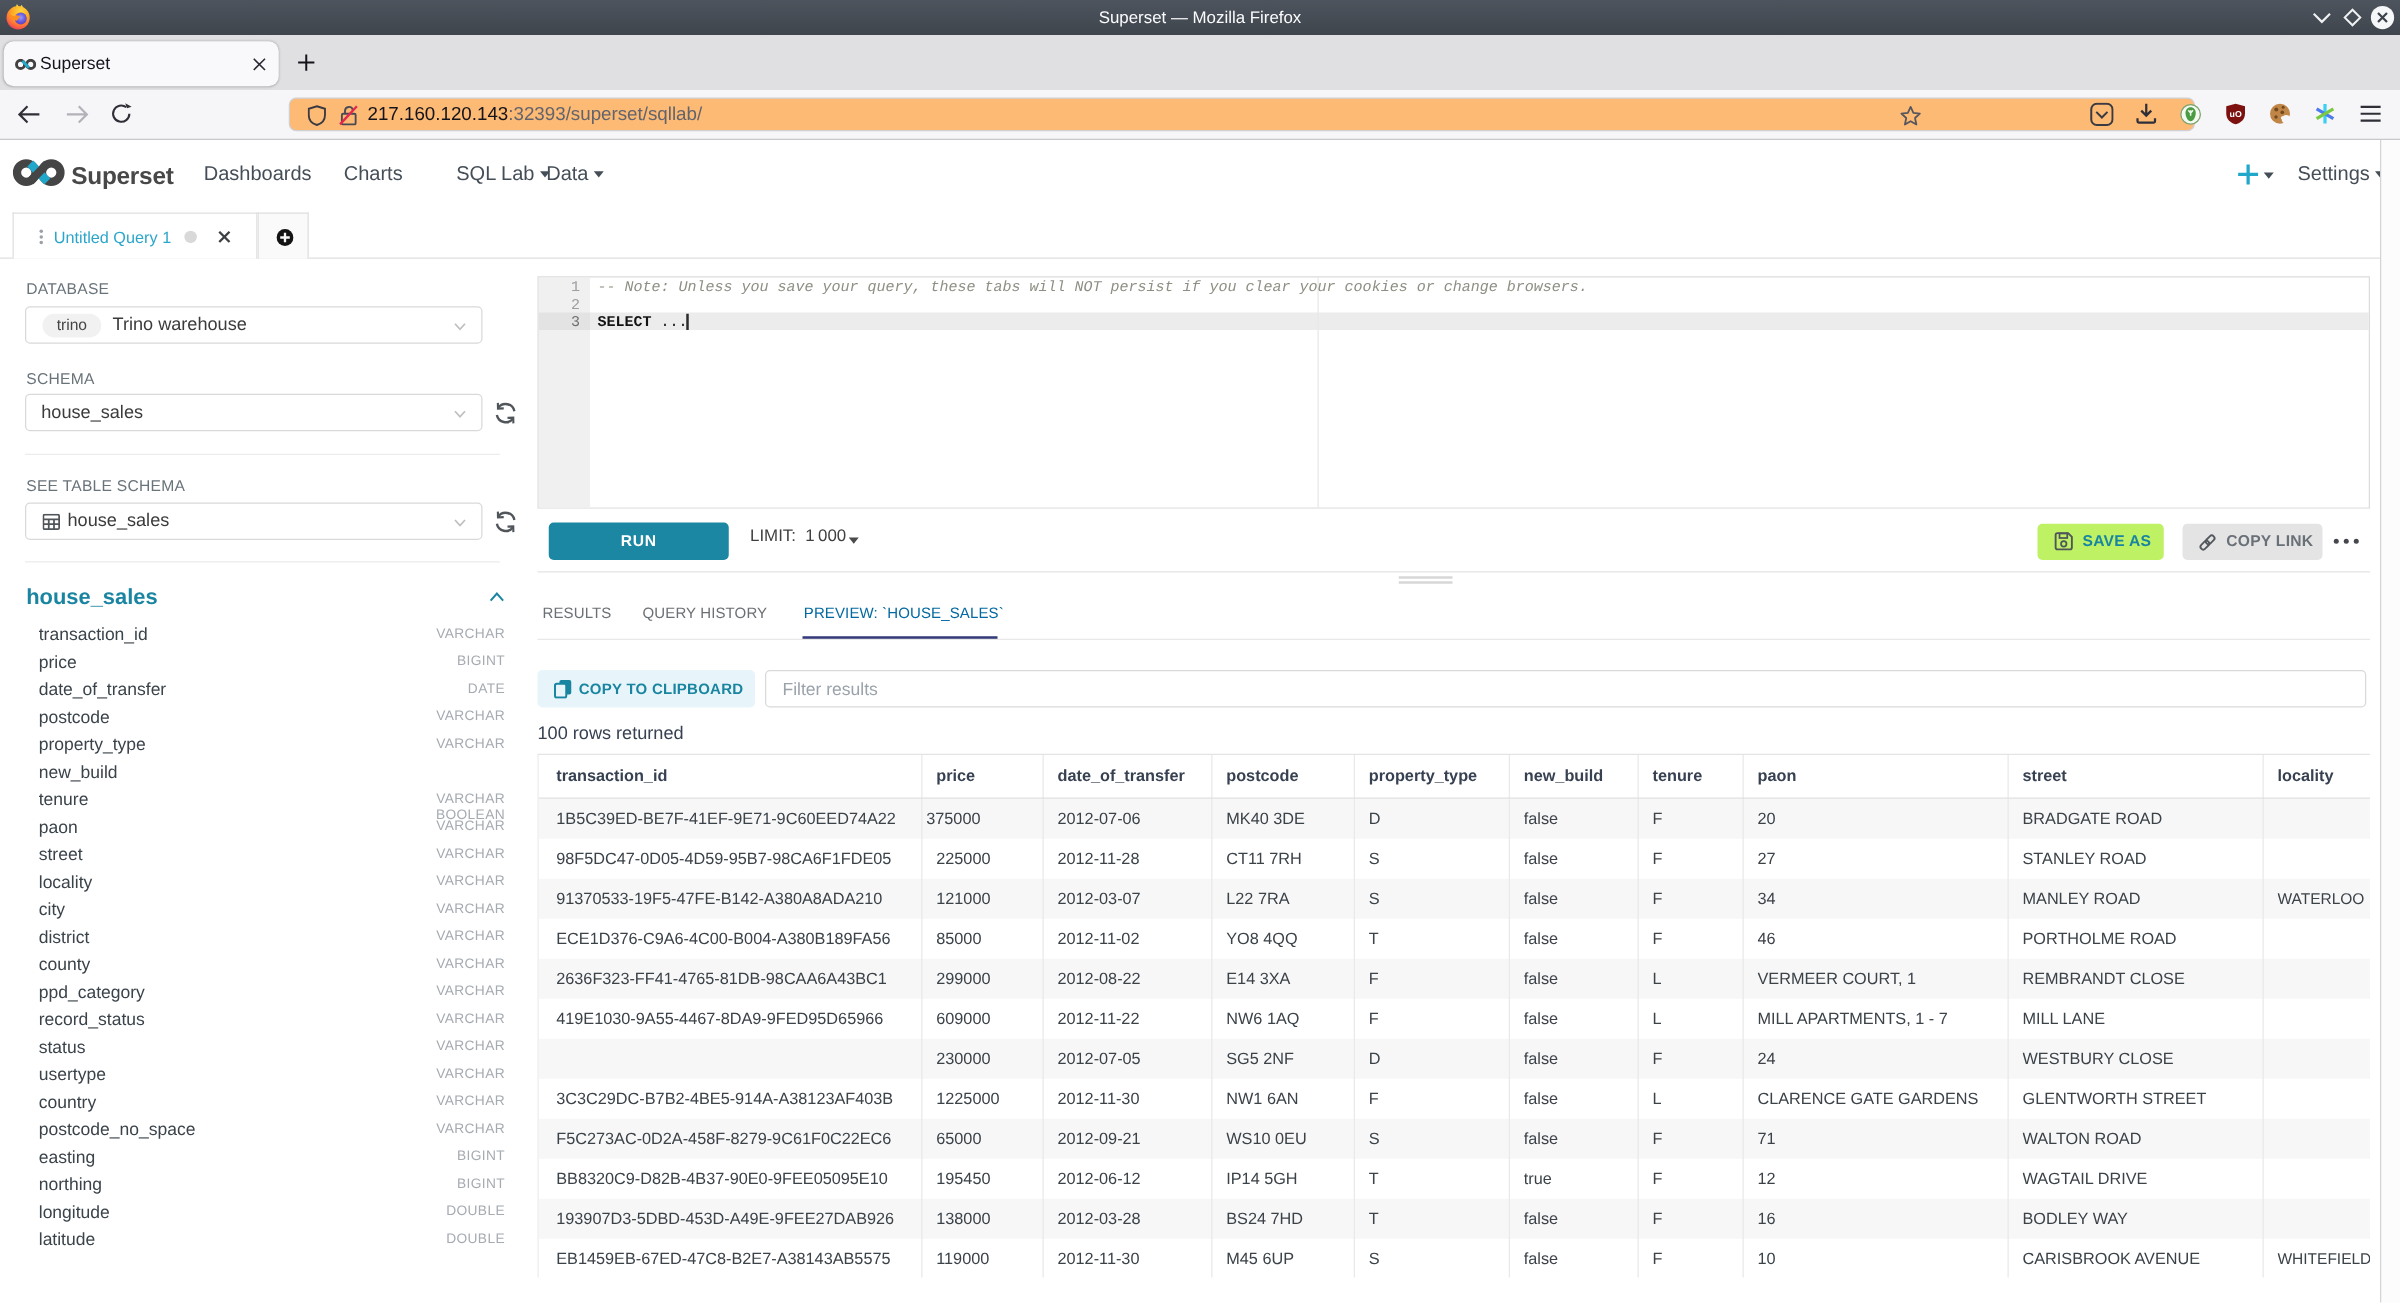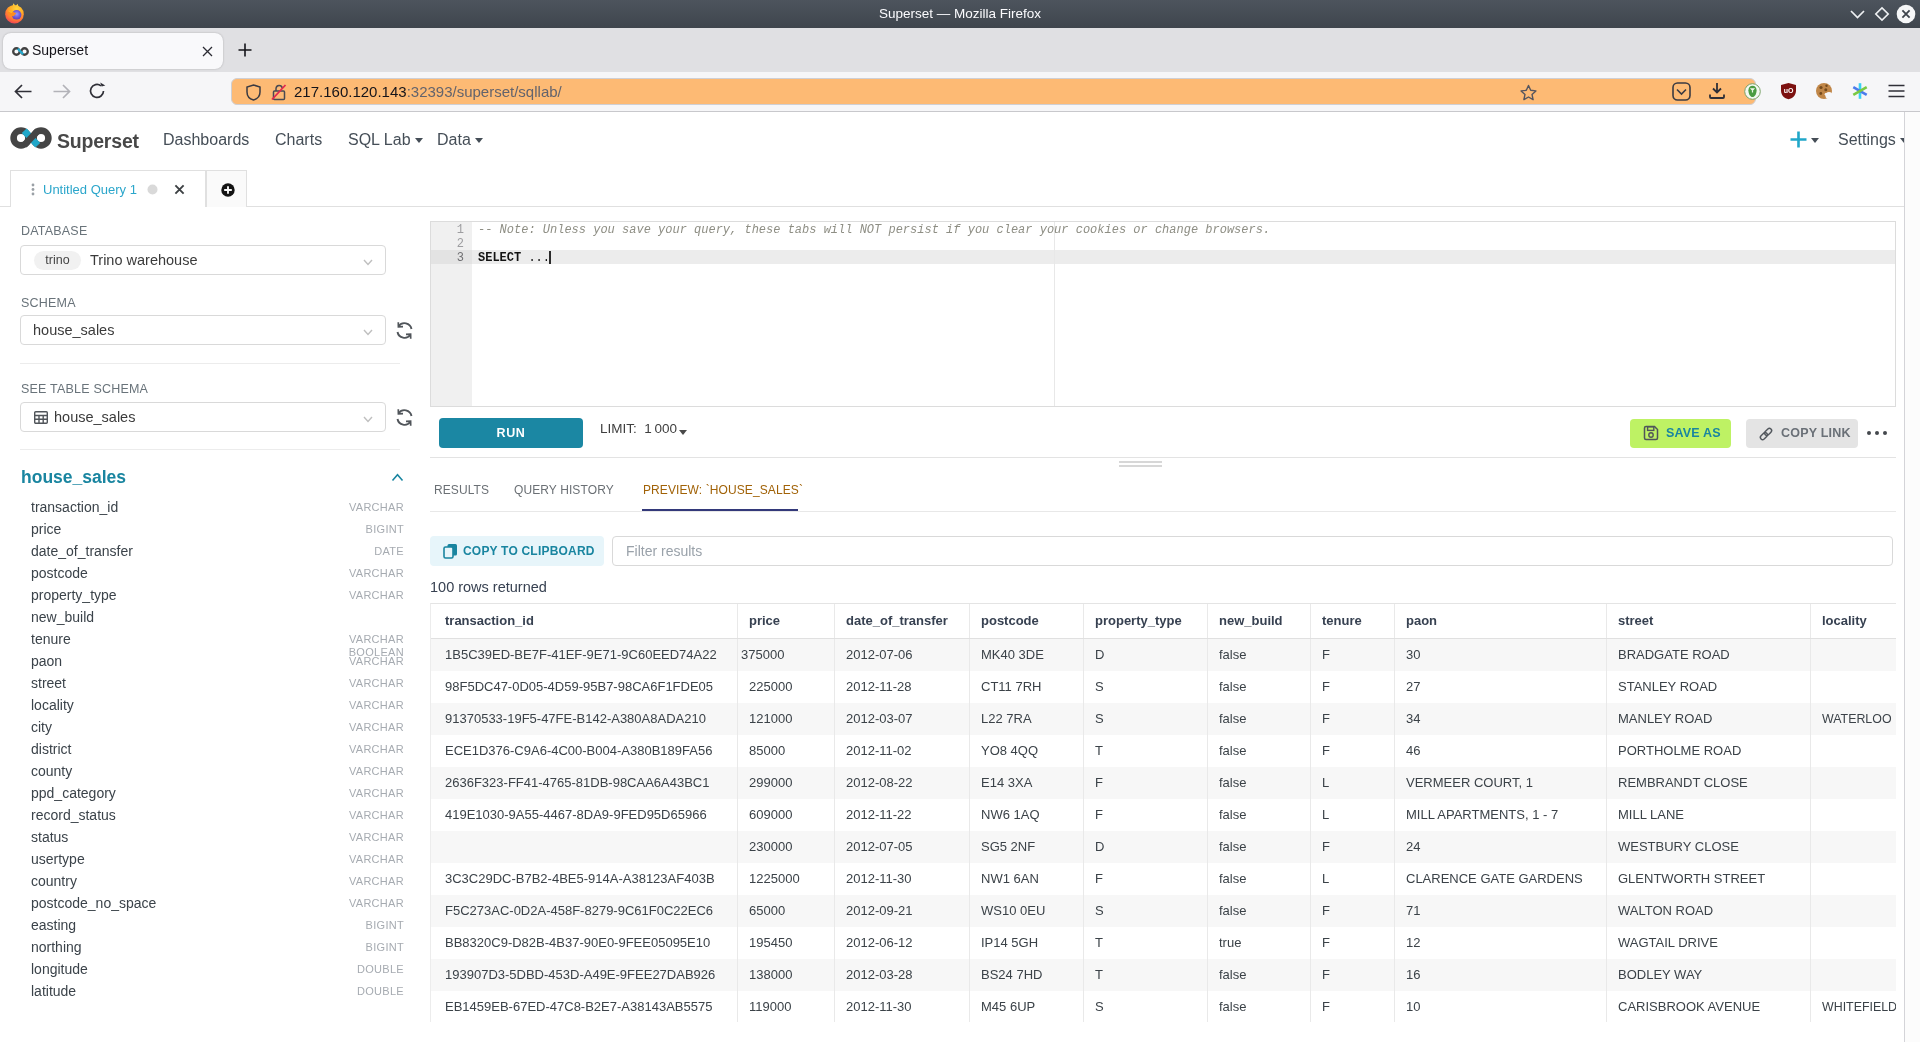--- a/index.html
+++ b/index.html
@@ -201,21 +201,21 @@
 <div id="snav">
  <svg class="abs" style="left:10px;top:127px" width="42" height="22" viewBox="0 0 42 22">
    <circle cx="11" cy="11" r="7.4" stroke="#454545" stroke-width="6.6" fill="none"></circle>
    <circle cx="31" cy="11" r="7.4" stroke="#454545" stroke-width="6.6" fill="none"></circle>
    <path d="M14.2 3.8 L27.8 18.2" stroke="#20a7c9" stroke-width="6.7" fill="none"></path>
    <path d="M14.2 18.2 L27.8 3.8" stroke="#454545" stroke-width="6.6" fill="none"></path>
  </svg>
  <div class="abs" style="left:57px;top:130px;font-size:19.5px;font-weight:bold;color:#484848;letter-spacing:-.2px">Superset</div>
  <div class="navitem" style="left:163px">Dashboards</div>
  <div class="navitem" style="left:275px">Charts</div>
- <div class="navitem" style="left:348px">SQL Lab <span class="caret"></span></div>
+ <div class="navitem" style="left:365px">SQL Lab <span class="caret"></span></div>
  <div class="navitem" style="left:437px">Data <span class="caret"></span></div>
  <svg class="abs" style="left:1790px;top:131px" width="17" height="17" viewBox="0 0 17 17">
   <path d="M8.5 0.5 V16.5 M0.5 8.5 H16.5" stroke="#20a7c9" stroke-width="2.6"></path>
  </svg>
  <span class="caret abs" style="left:1811px;top:138px"></span>
  <div class="navitem" style="left:1838px">Settings <span class="caret"></span></div>
 </div>
 
 <div id="qstrip">
  <div id="qtab">
@@ -371,21 +371,21 @@
   <i class="abs" style="left:0;width:4px;height:4px;border-radius:50%;background:#44484d"></i>
   <i class="abs" style="left:8px;width:4px;height:4px;border-radius:50%;background:#44484d"></i>
   <i class="abs" style="left:16px;width:4px;height:4px;border-radius:50%;background:#44484d"></i>
  </div>
 </div>
 <div class="abs" style="left:1119px;top:461px;width:43px;height:2px;background:#d7d7d7"></div>
 <div class="abs" style="left:1119px;top:465px;width:43px;height:2px;background:#d7d7d7"></div>
 
 <div class="stab" style="left:434px">RESULTS</div>
 <div class="stab" style="left:514px">QUERY HISTORY</div>
-<div class="stab" style="left:643px;color:#a16207">PREVIEW: `HOUSE_SALES`</div>
+<div class="stab" style="left:643px;color:#0369a1">PREVIEW: `HOUSE_SALES`</div>
 <div id="inkbar"></div>
 <div id="stabline"></div>
 <div id="copybtn">
   <svg class="abs" style="left:13px;top:7px" width="15" height="16" viewBox="0 0 15 16">
    <rect x="4.5" y="1" width="9.5" height="11.5" rx="1.5" fill="#1985a0"></rect>
    <rect x="1" y="4" width="9" height="11" rx="1.5" fill="#e7f5fa" stroke="#1985a0" stroke-width="1.6"></rect>
   </svg>
   <span style="margin-left:33px">COPY TO CLIPBOARD</span>
 </div>
 <div id="filter">Filter results</div>
@@ -403,21 +403,21 @@
     <div class="th" style="left:1391px;width:75px">locality</div>
     <div id="hline"></div>
     <div class="tr odd" style="top:35px">
       <div class="td" style="left:14px;width:292px">1B5C39ED-BE7F-41EF-9E71-9C60EED74A22</div>
       <div class="td" style="left:310px;width:85px">375000</div>
       <div class="td" style="left:415px;width:123px">2012-07-06</div>
       <div class="td" style="left:550px;width:102px">MK40 3DE</div>
       <div class="td" style="left:664px;width:112px">D</div>
       <div class="td" style="left:788px;width:91px">false</div>
       <div class="td" style="left:891px;width:72px">F</div>
-      <div class="td" style="left:975px;width:200px">30</div>
+      <div class="td" style="left:975px;width:200px">20</div>
       <div class="td" style="left:1187px;width:192px">BRADGATE ROAD</div>
       <div class="td" style="left:1391px;width:75px;font-size:12.4px"></div>
     </div>
     <div class="tr" style="top:67px">
       <div class="td" style="left:14px;width:292px">98F5DC47-0D05-4D59-95B7-98CA6F1FDE05</div>
       <div class="td" style="left:318px;width:85px">225000</div>
       <div class="td" style="left:415px;width:123px">2012-11-28</div>
       <div class="td" style="left:550px;width:102px">CT11 7RH</div>
       <div class="td" style="left:664px;width:112px">S</div>
       <div class="td" style="left:788px;width:91px">false</div>

